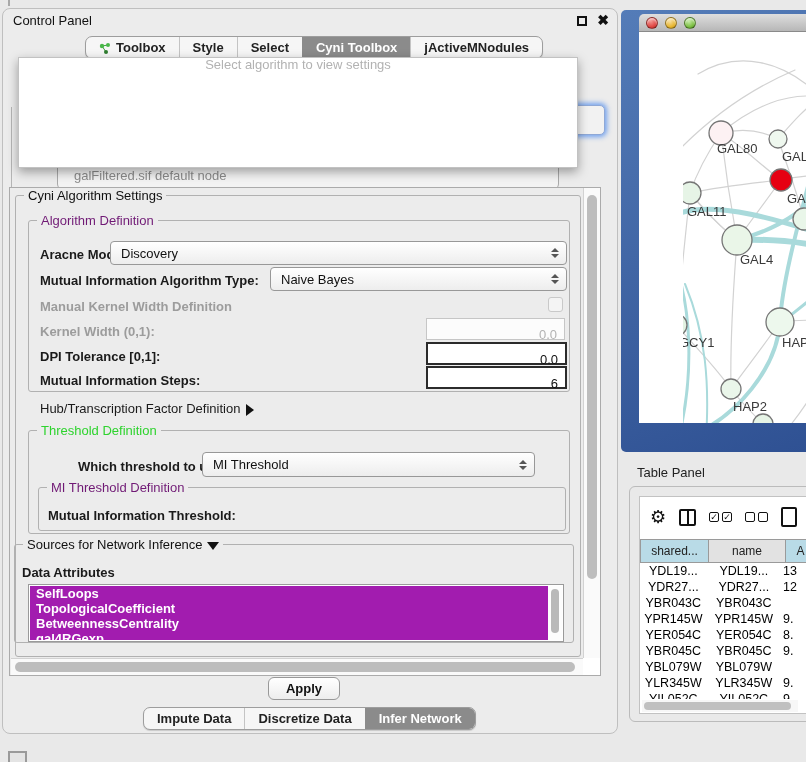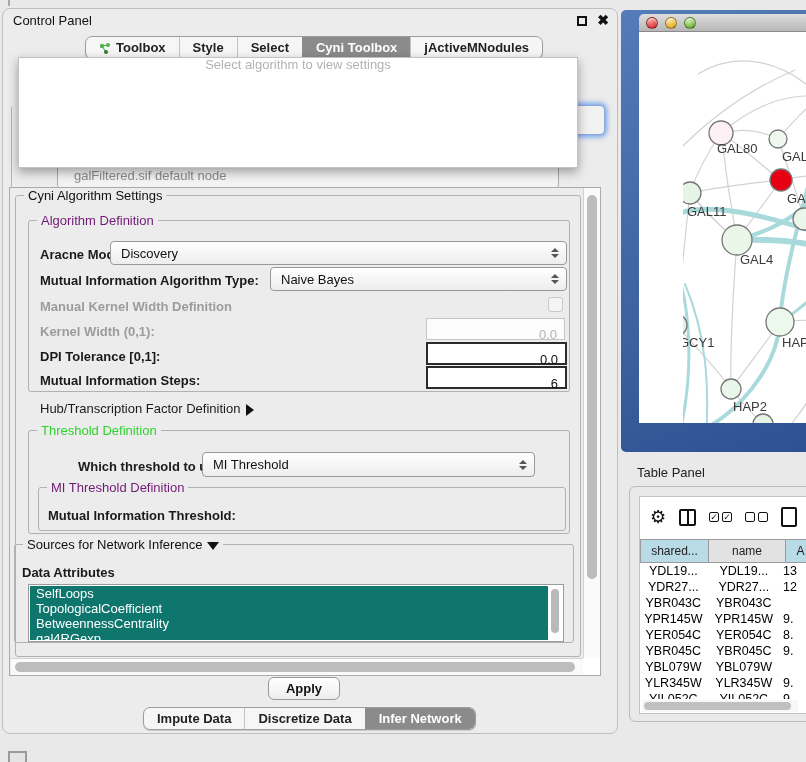--- a/index.html
+++ b/index.html
@@ -56,21 +56,21 @@
   .tfield.strong { border:2px solid #2b2b2b; }
   .tfield.dis { border:1px solid #c6c6c6; color:#b3b3b3; background:#fcfcfc; }
   .checkbox { position:absolute; width:15px; height:15px; border:1px solid #c9c9c9; border-radius:3px; background:#f4f4f4; }
   .arrow-right { display:inline-block; margin-left:6px; width:0; height:0;
     border-top:6px solid transparent; border-bottom:6px solid transparent; border-left:8px solid #111;
     vertical-align:middle; }
   .arrow-down-inline { display:inline-block; margin-left:4px; width:0; height:0;
     border-left:6px solid transparent; border-right:6px solid transparent; border-top:8px solid #111;
     vertical-align:middle; }
   .attr-list { position:absolute; background:#fff; border:1px solid #9a9a9a; overflow:hidden; }
-  .attr-sel { position:absolute; left:1px; top:1px; right:15px; bottom:1px; background:#0f766e; }
+  .attr-sel { position:absolute; left:1px; top:1px; right:15px; bottom:1px; background:#a21caf;font-weight:bold; }
   .attr-item { height:15px; line-height:15px; font-size:13px; color:#fff; padding-left:6px; white-space:nowrap; }
   .list-vscroll { position:absolute; right:1px; top:1px; bottom:1px; width:14px; background:#fdfdfd; }
   .list-vscroll .thumb { position:absolute; left:3px; top:3px; width:8px; height:56px; background:#b9b9b9; border-radius:4px; }
   .pane-vscroll { position:absolute; right:0; top:0; width:17px; height:471px; background:#fafafa; border-left:1px solid #d2d2d2; }
   .pane-vscroll .thumb { position:absolute; left:3px; top:7px; width:10px; height:384px; background:#bdbdbd; border-radius:5px; }
   .pane-hscroll { position:absolute; left:1px; bottom:0; width:572px; height:17px; background:#fafafa; border-top:1px solid #d2d2d2; }
   .pane-hscroll .thumb { position:absolute; left:4px; top:3px; width:560px; height:10px; background:#bdbdbd; border-radius:5px; }
   .pane-corner { position:absolute; right:0; bottom:0; width:17px; height:17px; background:#fff; }
   .apply-btn { position:absolute; left:265px; top:668px; width:72px; height:23px;
     background:linear-gradient(#ffffff,#ededed); border:1px solid #989898; border-radius:6px;

